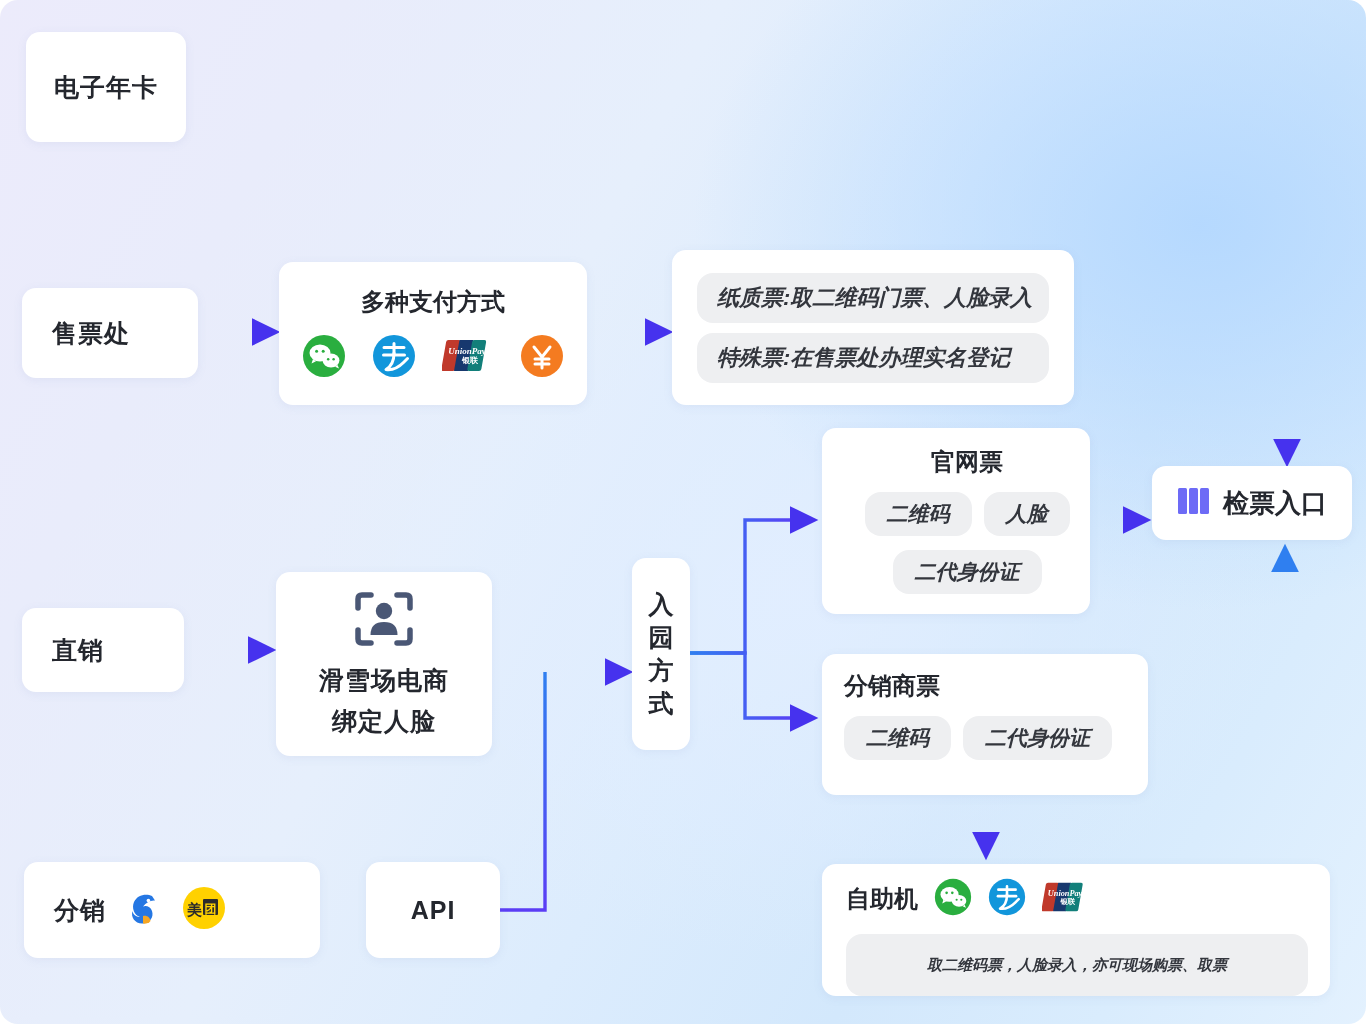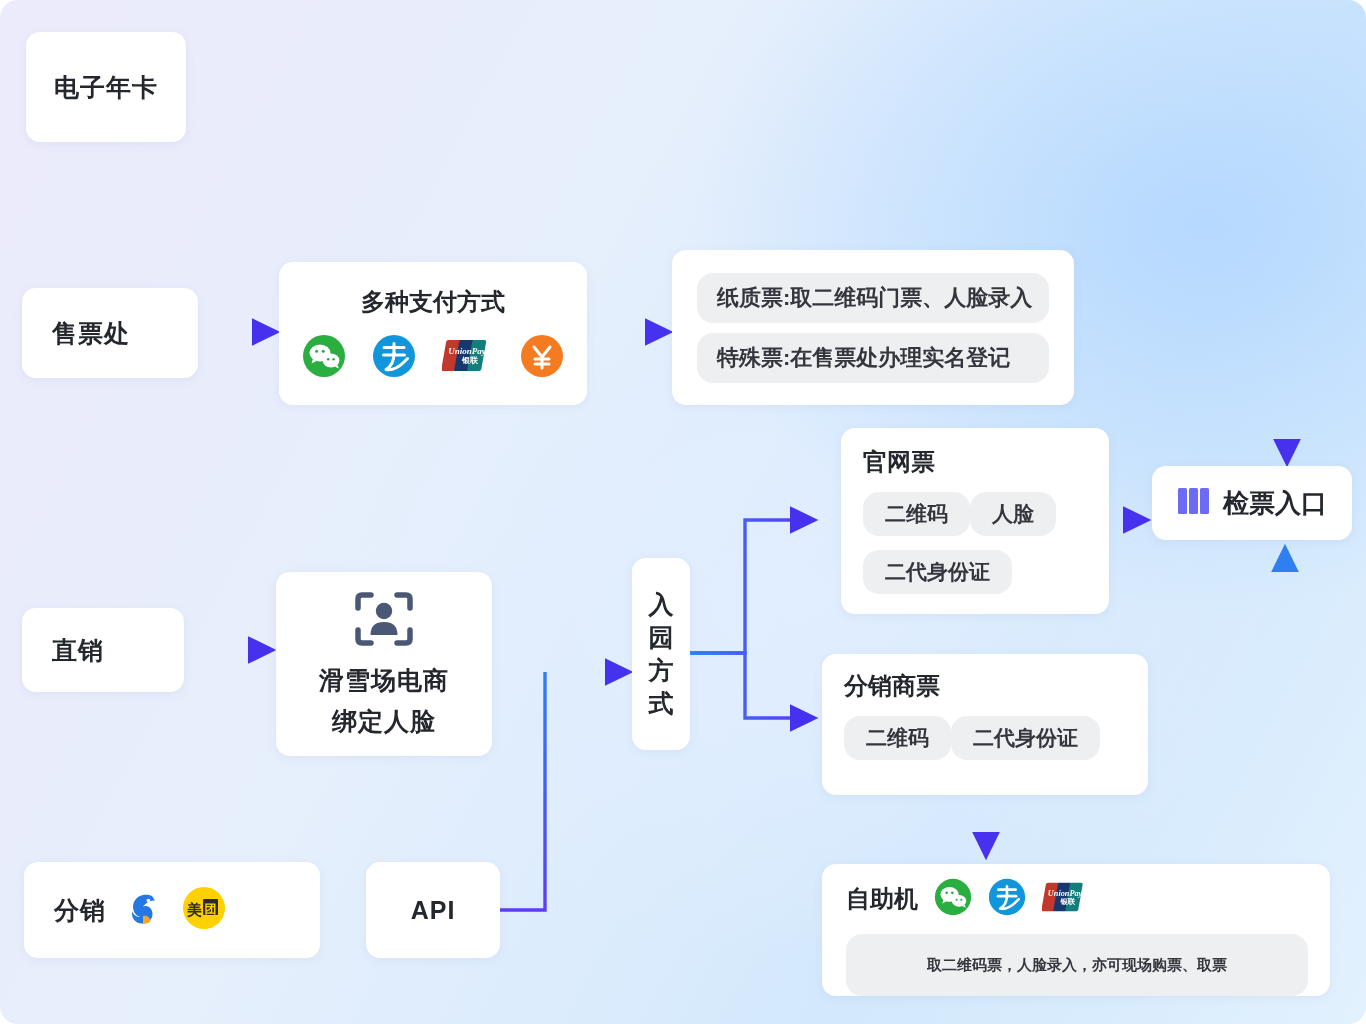--- a/index.html
+++ b/index.html
@@ -52,57 +52,58 @@
     background: #eeeff1;
     border-radius: 16px;
     color: #33363d;
     font-size: 21px;
     font-weight: 700;
     display: flex;
     align-items: center;
     justify-content: center;
     white-space: nowrap;
     box-sizing: border-box;
+    font-style: italic;
   }
   .card-title {
     font-size: 24px;
     font-weight: 700;
     color: #24272e;
   }
   .pay-row { display: flex; align-items: center; }
   .pay-ico { display: block; }
 
   
   #n-ecard       { left: 26px;  top: 32px;   width: 160px; height: 110px; padding-left: 28px; }
   #n-boxoffice   { left: 22px;  top: 288px;  width: 176px; height: 90px;  padding-left: 30px; }
   #n-pay         { left: 279px; top: 262px;  width: 308px; height: 143px; flex-direction: column;
                    justify-content: center; align-items: center; }
   #n-pay .card-title { margin-bottom: 16px; }
   #n-tickets     { left: 672px; top: 250px;  width: 402px; height: 155px;
                    flex-direction: column; justify-content: center; align-items: center; gap: 10px; }
   #n-tickets .chip { width: 352px; height: 50px; font-size: 22px; justify-content: flex-start; padding-left: 20px; }
   #n-official    { left: 822px; top: 428px;  width: 268px; height: 186px;
-                   flex-direction: column; align-items: flex-start; padding: 18px 0 0 22px; margin-left: 19px; }
+                   flex-direction: column; align-items: center; padding: 18px 0 0 22px; }
   #n-gate        { left: 1152px;top: 466px;  width: 200px; height: 74px; justify-content: center; gap: 12px; }
   #n-direct      { left: 22px;  top: 608px;  width: 162px; height: 84px; padding-left: 30px; }
   #n-ecom        { left: 276px; top: 572px;  width: 216px; height: 184px;
                    flex-direction: column; justify-content: center; align-items: center; }
   #n-entry       { left: 632px; top: 558px;  width: 58px;  height: 192px;
                    flex-direction: column; justify-content: center; align-items: center; }
   #n-entry .vchar { font-size: 25px; font-weight: 700; line-height: 1.32; color: #24272e; }
   #n-dist-ticket { left: 822px; top: 654px;  width: 326px; height: 141px;
                    flex-direction: column; align-items: flex-start; padding: 16px 0 0 22px; }
   #n-distribution{ left: 24px;  top: 862px;  width: 296px; height: 96px; padding-left: 30px; gap: 16px; }
   #n-api         { left: 366px; top: 862px;  width: 134px; height: 96px; justify-content: center; }
   #n-kiosk       { left: 822px; top: 864px;  width: 508px; height: 132px;
                    flex-direction: column; align-items: flex-start; padding: 14px 0 0 24px; }
   #n-kiosk .chip { margin-top: 14px; width: 462px; height: 64px; font-size: 15px; }
 
   .row-inline { display: flex; align-items: center; }
-  .chips-row { display: flex; align-items: center; margin-top: 14px; }
+  .chips-row { display: flex; align-items: center; gap: 12px; margin-top: 14px; }
   .chips-row .chip { height: 44px; padding: 0 22px; }
   .gate-text { font-size: 26px; font-weight: 700; color: #24272e; }
 </style>
 </head>
 <body>
 
 <div id="canvas">
 
   <svg id="wires" viewBox="0 0 1366 1024">
     <defs>

